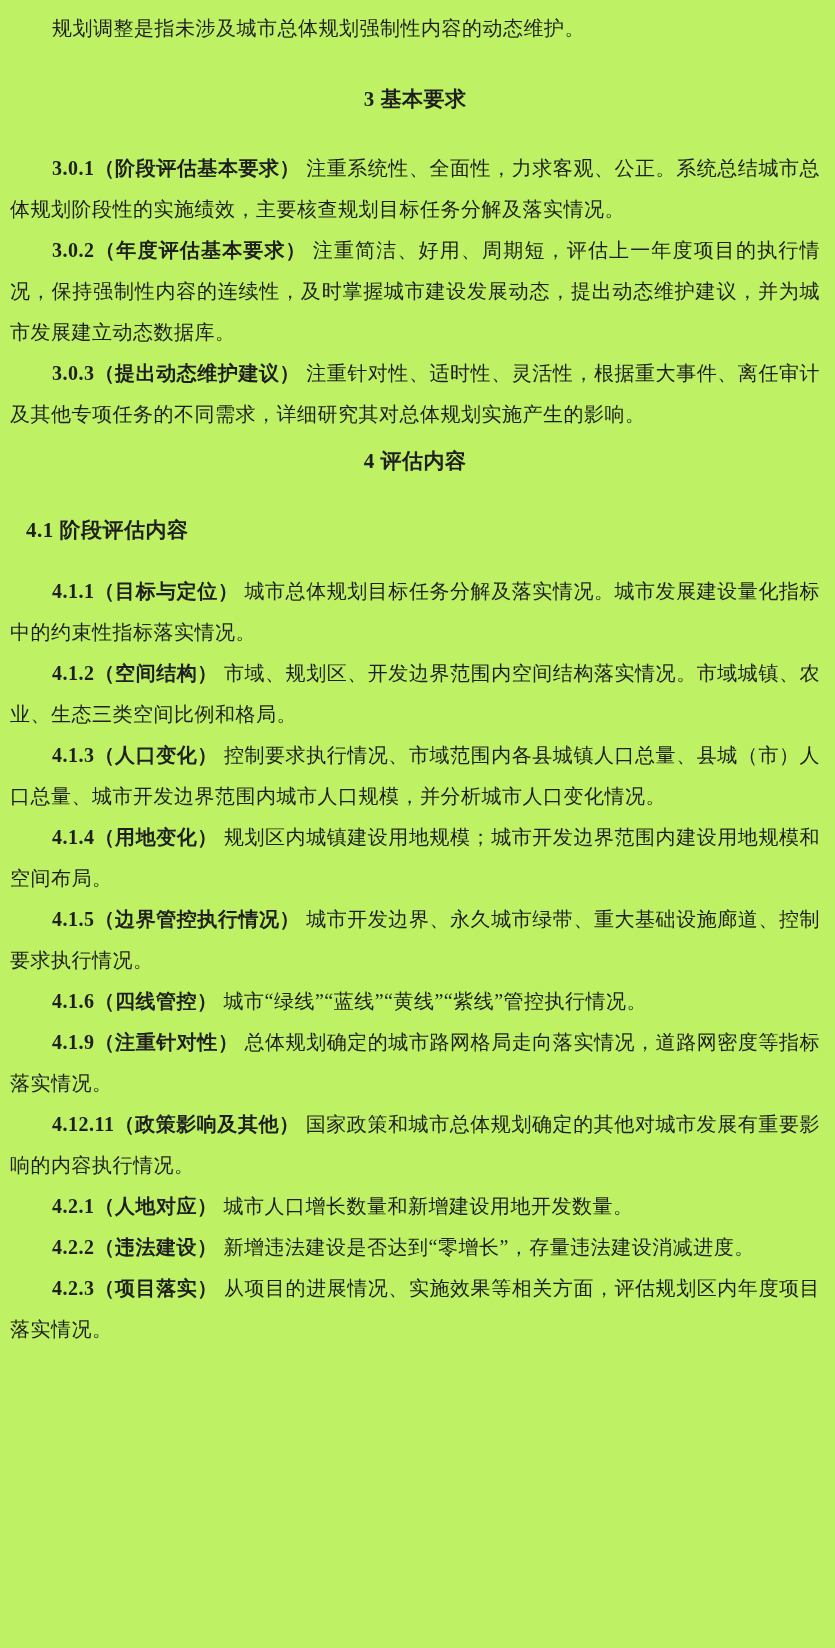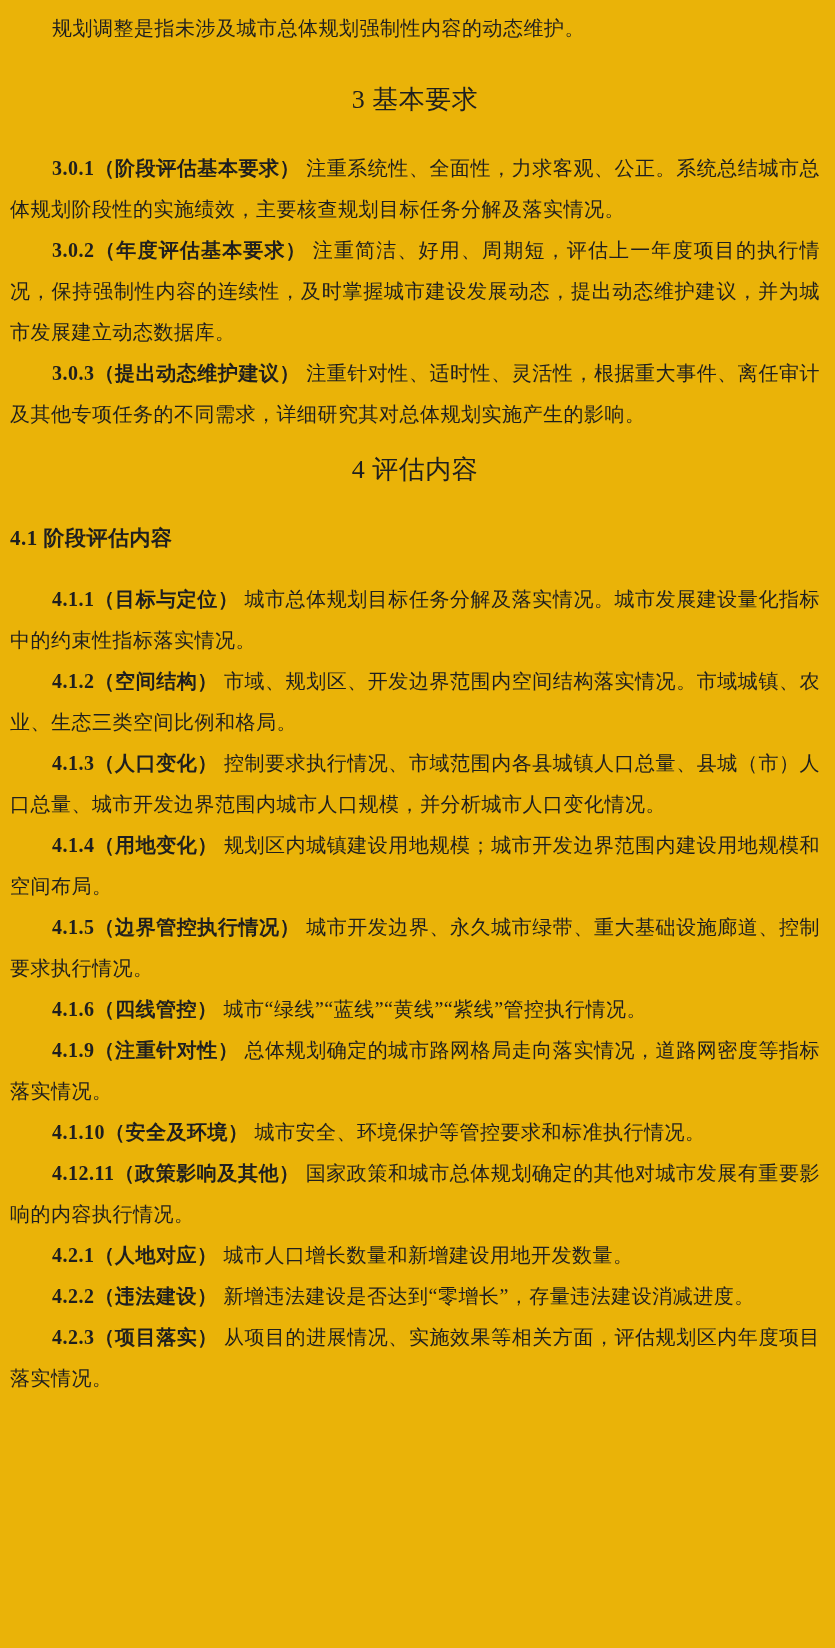--- a/index.html
+++ b/index.html
@@ -2,49 +2,49 @@
 <html lang="zh"><head>
 <meta charset="utf-8">
 <style>
   html, body { margin: 0; padding: 0; background: #ffffff; }
   .page {
     position: relative;
     width: 835px;
     height: 1648px;
     overflow: hidden;
     box-sizing: border-box;
-    background: #eab308;
+    background: #bef264;
     color: #1f1f1f;
     padding: 8px 15px 0 10px;
     font-family: "Liberation Serif", "DejaVu Serif", serif;
     font-size: 20px;
     line-height: 41px;
     letter-spacing: 0.5px;
   }
   p.clause {
     margin: 0;
     text-align: justify;
     text-indent: 2.1em;
   }
   .clause-label { font-weight: bold; }
   .clause-text { margin-left: 6px; }
   h2.section-heading {
-    font-size: 26px;
+    font-size: 21px;
     line-height: 41px;
-    font-weight: normal;
+    font-weight: bold;
     text-align: center;
     margin: 30px 0 28px 0;
   }
-  h2.section-heading.tight-top { margin-top: 14px; }
+  h2.section-heading.tight-top { margin-top: 6px; }
   h3.sub-heading {
     font-size: 21px;
     line-height: 41px;
     font-weight: bold;
     text-align: left;
-    margin: 2px 0 20px 0;
+    margin: 2px 0 20px 16px;
   }
   h3.sub-heading.gap-top { margin-top: 29px; }
 </style>
 </head>
 <body>
 
 <div class="page">
 
   <p class="clause"><span>规划调整是指未涉及城市总体规划强制性内容的动态维护。</span></p>
 
@@ -69,21 +69,20 @@
   <p class="clause"><strong class="clause-label">4.1.4（用地变化）</strong><span class="clause-text">规划区内城镇建设用地规模；城市开发边界范围内建设用地规模和空间布局。</span></p>
 
   <p class="clause"><strong class="clause-label">4.1.5（边界管控执行情况）</strong><span class="clause-text">城市开发边界、永久城市绿带、重大基础设施廊道、控制要求执行情况。</span></p>
 
   <p class="clause"><strong class="clause-label">4.1.6（四线管控）</strong><span class="clause-text">城市“绿线”“蓝线”“黄线”“紫线”管控执行情况。</span></p>
 
 
 
   <p class="clause"><strong class="clause-label">4.1.9（注重针对性）</strong><span class="clause-text">总体规划确定的城市路网格局走向落实情况，道路网密度等指标落实情况。</span></p>
 
-  <p class="clause"><strong class="clause-label">4.1.10（安全及环境）</strong><span class="clause-text">城市安全、环境保护等管控要求和标准执行情况。</span></p>
 
   <p class="clause"><strong class="clause-label">4.12.11（政策影响及其他）</strong><span class="clause-text">国家政策和城市总体规划确定的其他对城市发展有重要影响的内容执行情况。</span></p>
 
 
   <p class="clause"><strong class="clause-label">4.2.1（人地对应）</strong><span class="clause-text">城市人口增长数量和新增建设用地开发数量。</span></p>
 
   <p class="clause"><strong class="clause-label">4.2.2（违法建设）</strong><span class="clause-text">新增违法建设是否达到“零增长”，存量违法建设消减进度。</span></p>
 
   <p class="clause"><strong class="clause-label">4.2.3（项目落实）</strong><span class="clause-text">从项目的进展情况、实施效果等相关方面，评估规划区内年度项目落实情况。</span></p>
 

